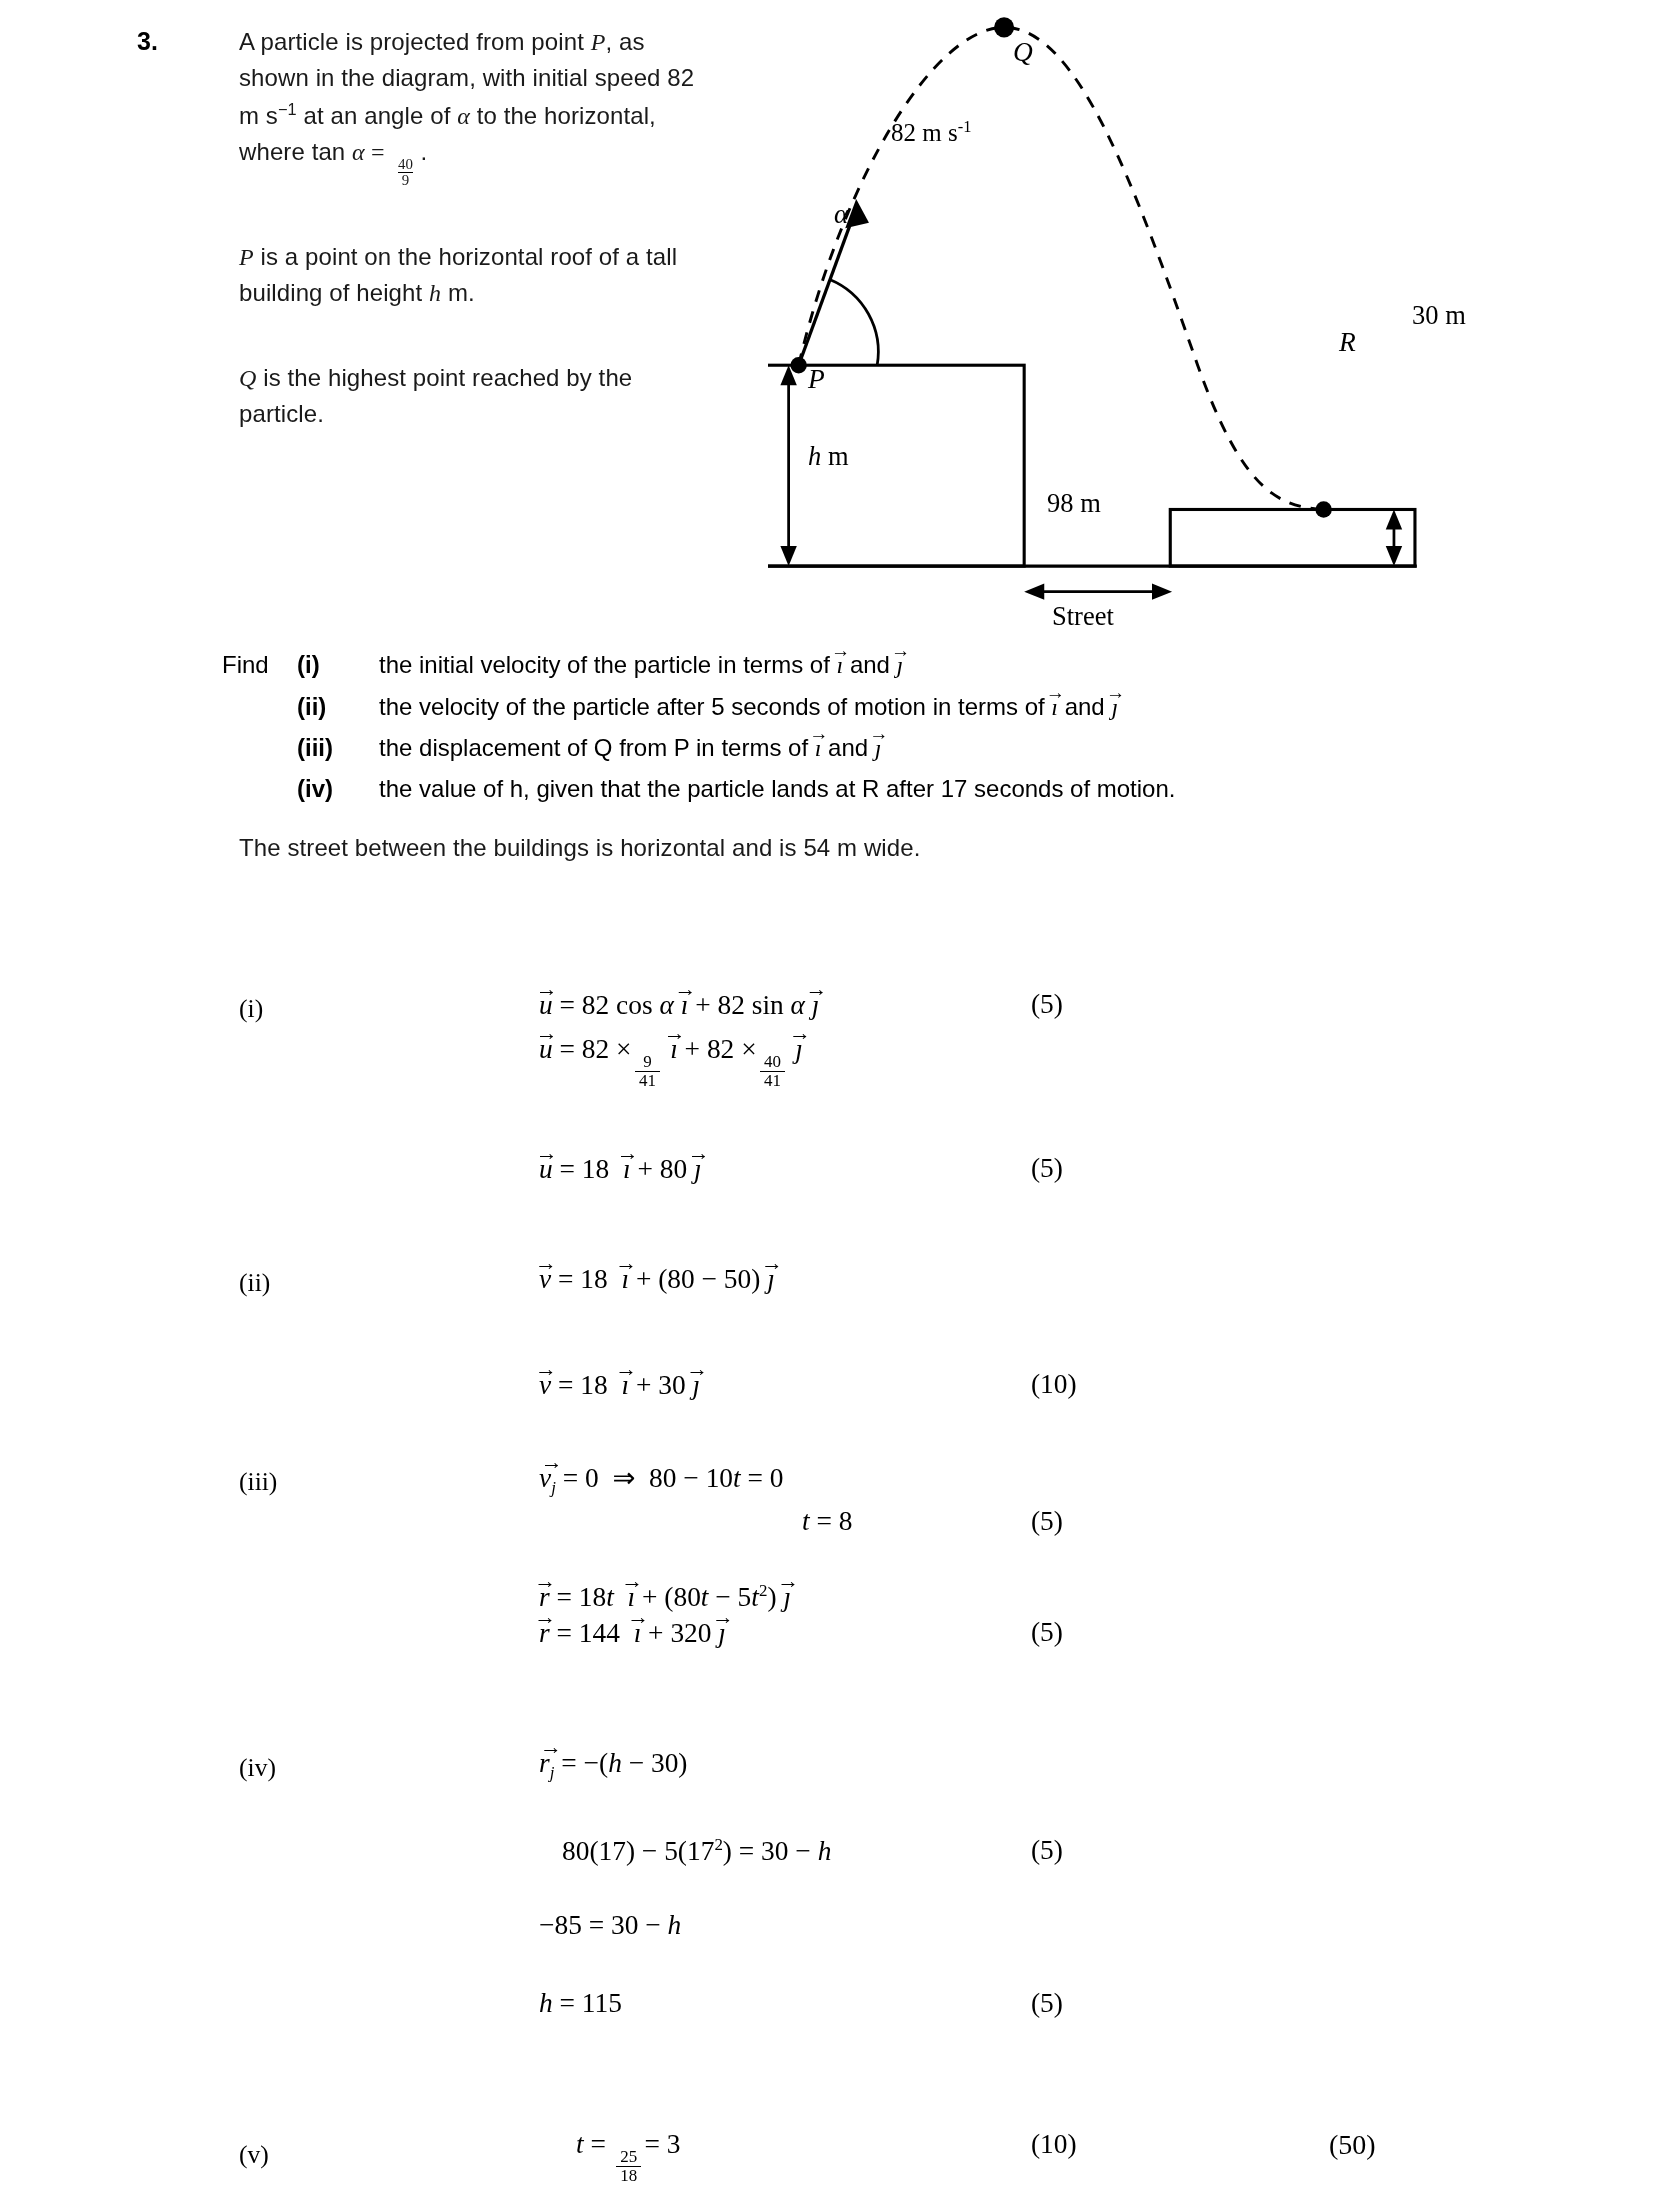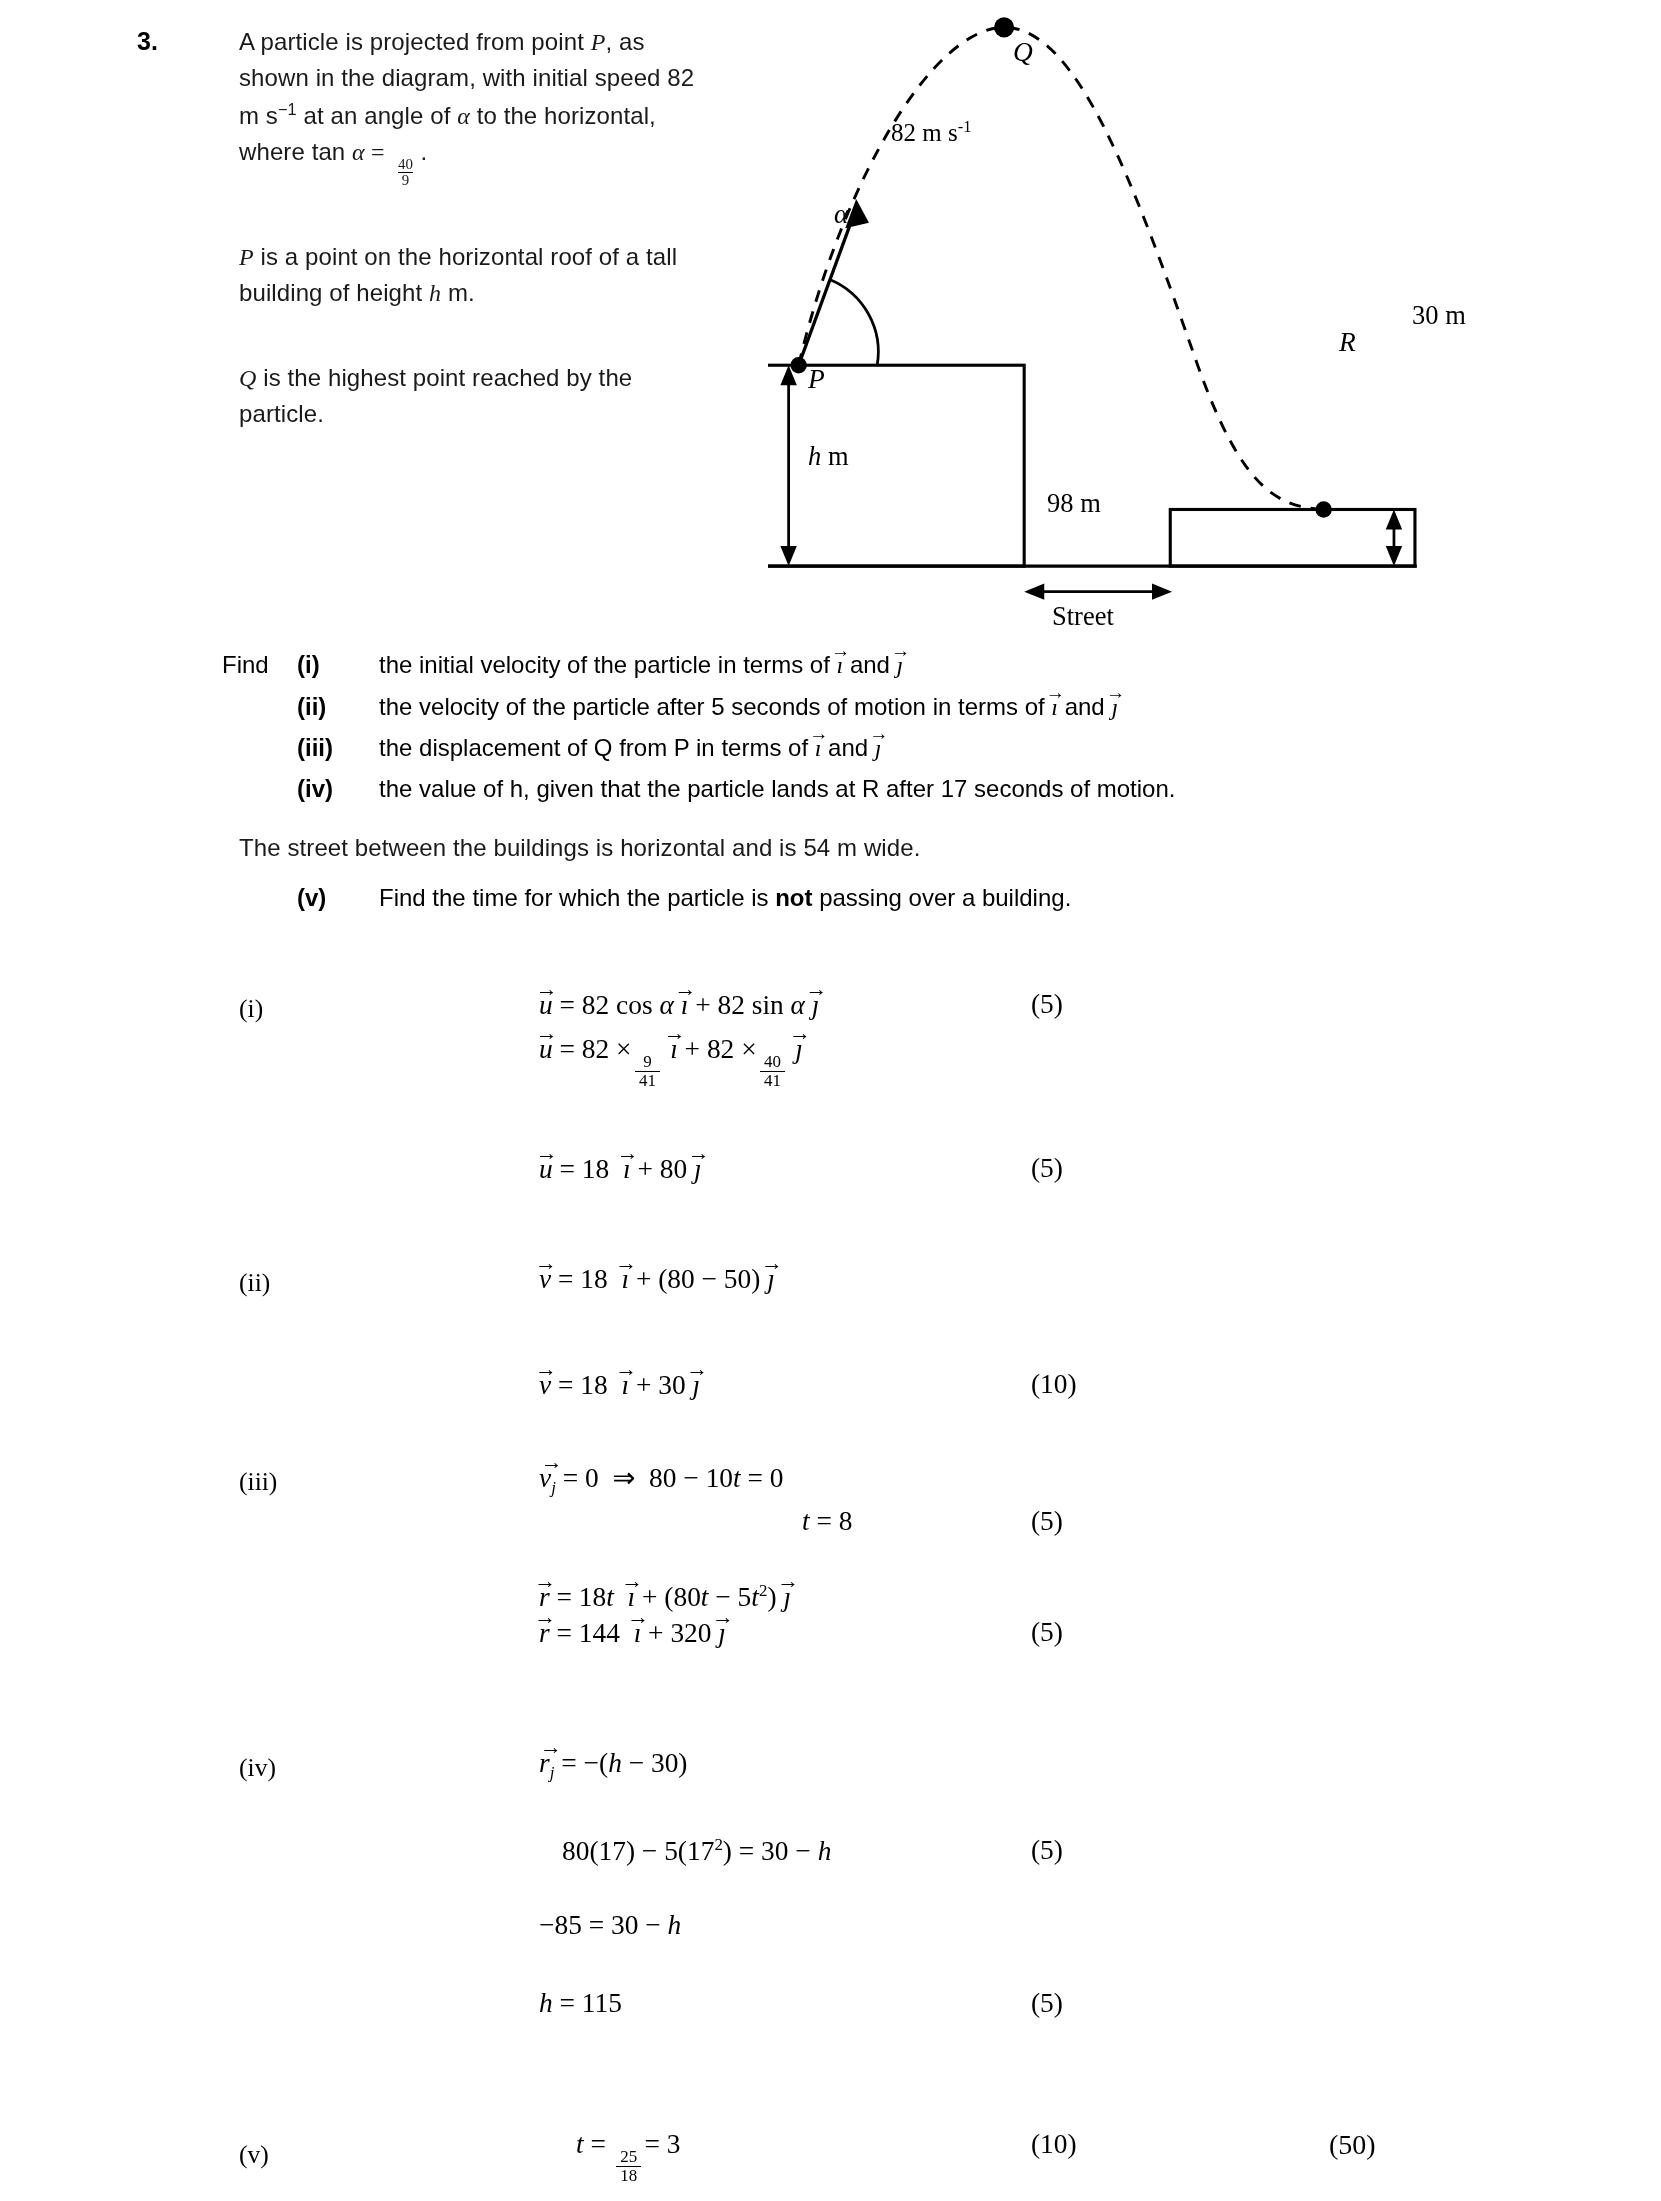--- a/index.html
+++ b/index.html
@@ -203,23 +203,20 @@
     <span class="rt"><span>the displacement of Q from P in terms of </span><span class="vec serif"><span class="arr">→</span><span class="base">ı</span></span><span> and </span><span class="vec serif"><span class="arr">→</span><span class="base">ȷ</span></span></span>
   </div>
 
   <div id="find-r3" class="find-row">
     <span class="rn">(iv)</span>
     <span class="rt">the value of h, given that the particle lands at R after 17 seconds of motion.</span>
   </div>
 
   <div id="street-note" class="qtext" style="position:absolute;width:822px">The street between the buildings is horizontal and is 54 m wide.</div>
 
-  <div id="find-r4">
-    <span style="display:inline-block;width:82px;font-weight:bold">(v)</span><span>Find the time for which the particle is </span><span class="bold">not</span><span> passing over a building.</span>
-  </div>
 
   <div id="diagram">
     <svg width="894" height="630" viewBox="0 0 978 690">
 
       <path d="M 33 400 C 80 200, 180 30, 258 30 C 338 30, 400 200, 470 400 C 520 540, 560 555, 608 558" fill="none" stroke="#000" stroke-width="3.2" stroke-dasharray="13 11"></path>
 
       <line x1="33" y1="400" x2="96" y2="228" stroke="#000" stroke-width="3.6"></line>
       <polygon points="96,218 84,250 110,244" fill="#000"></polygon>
 
       <path d="M 67 306 A 86 86 0 0 1 119 400" fill="none" stroke="#000" stroke-width="3"></path>

